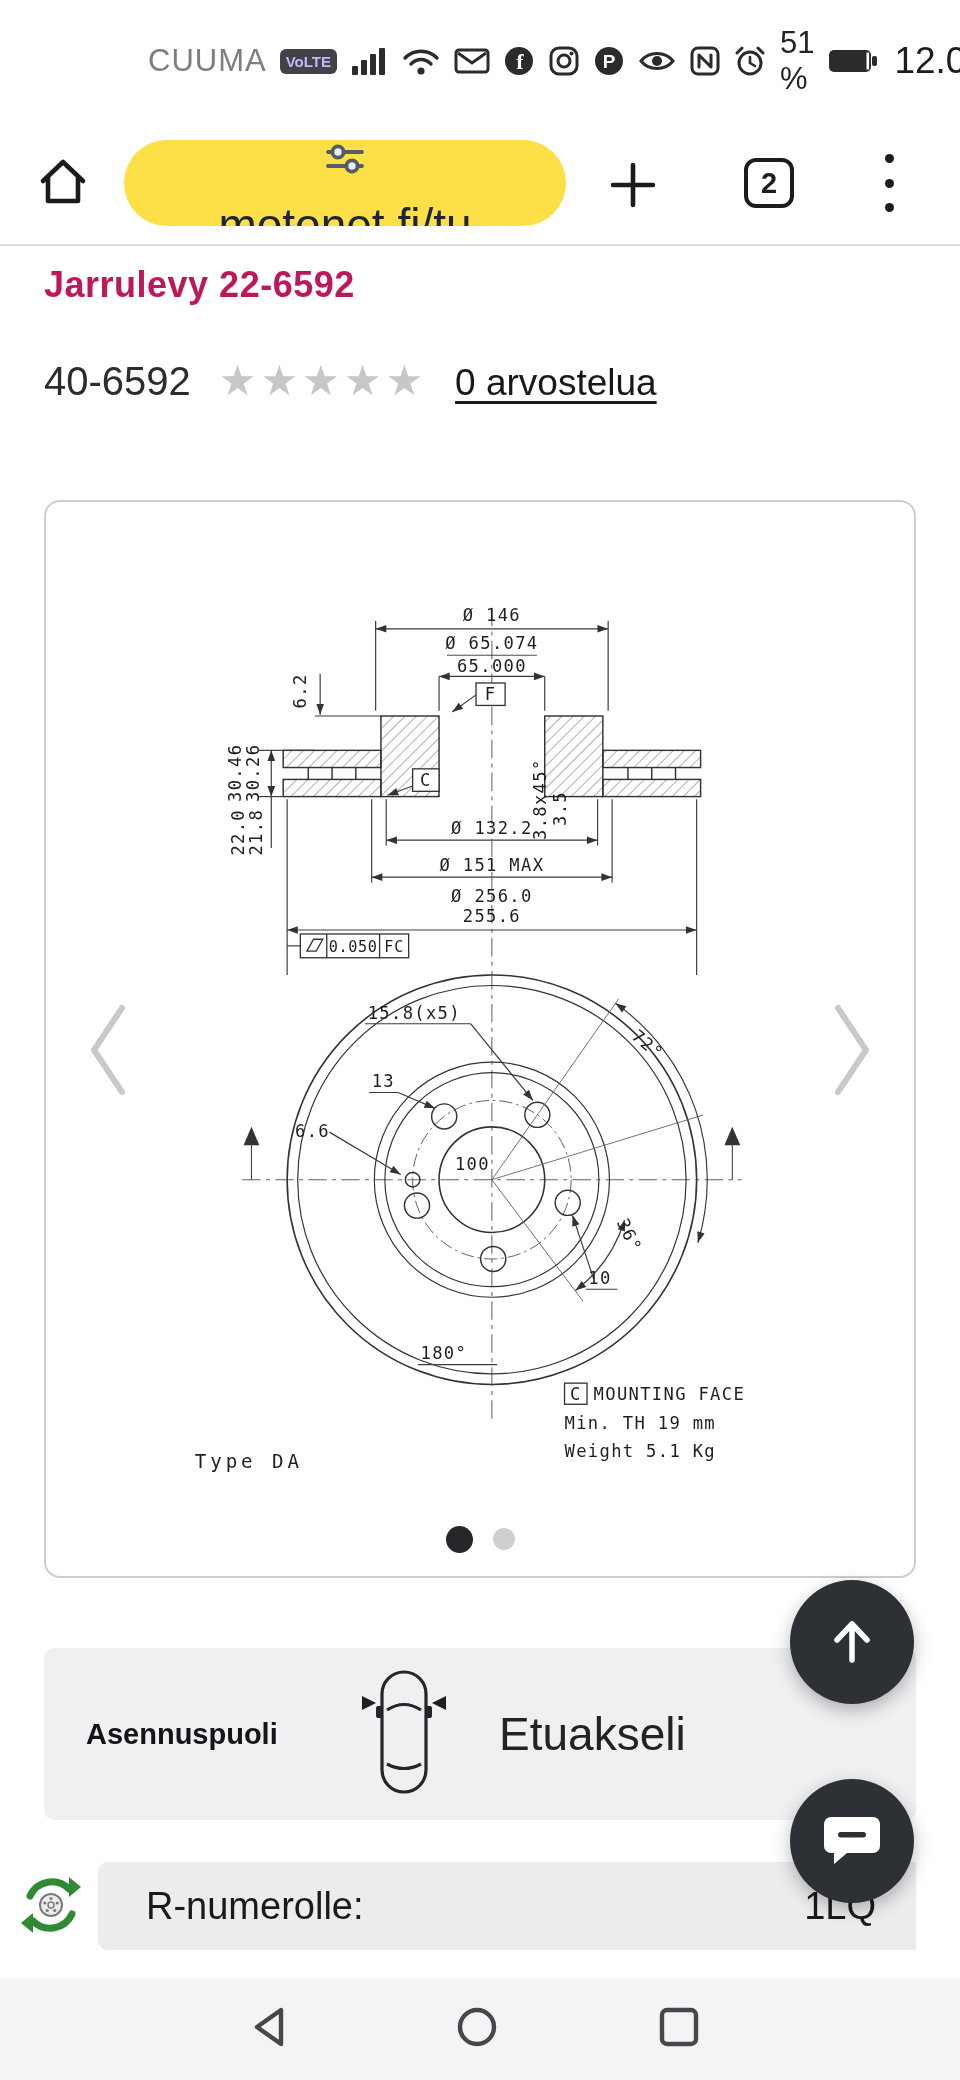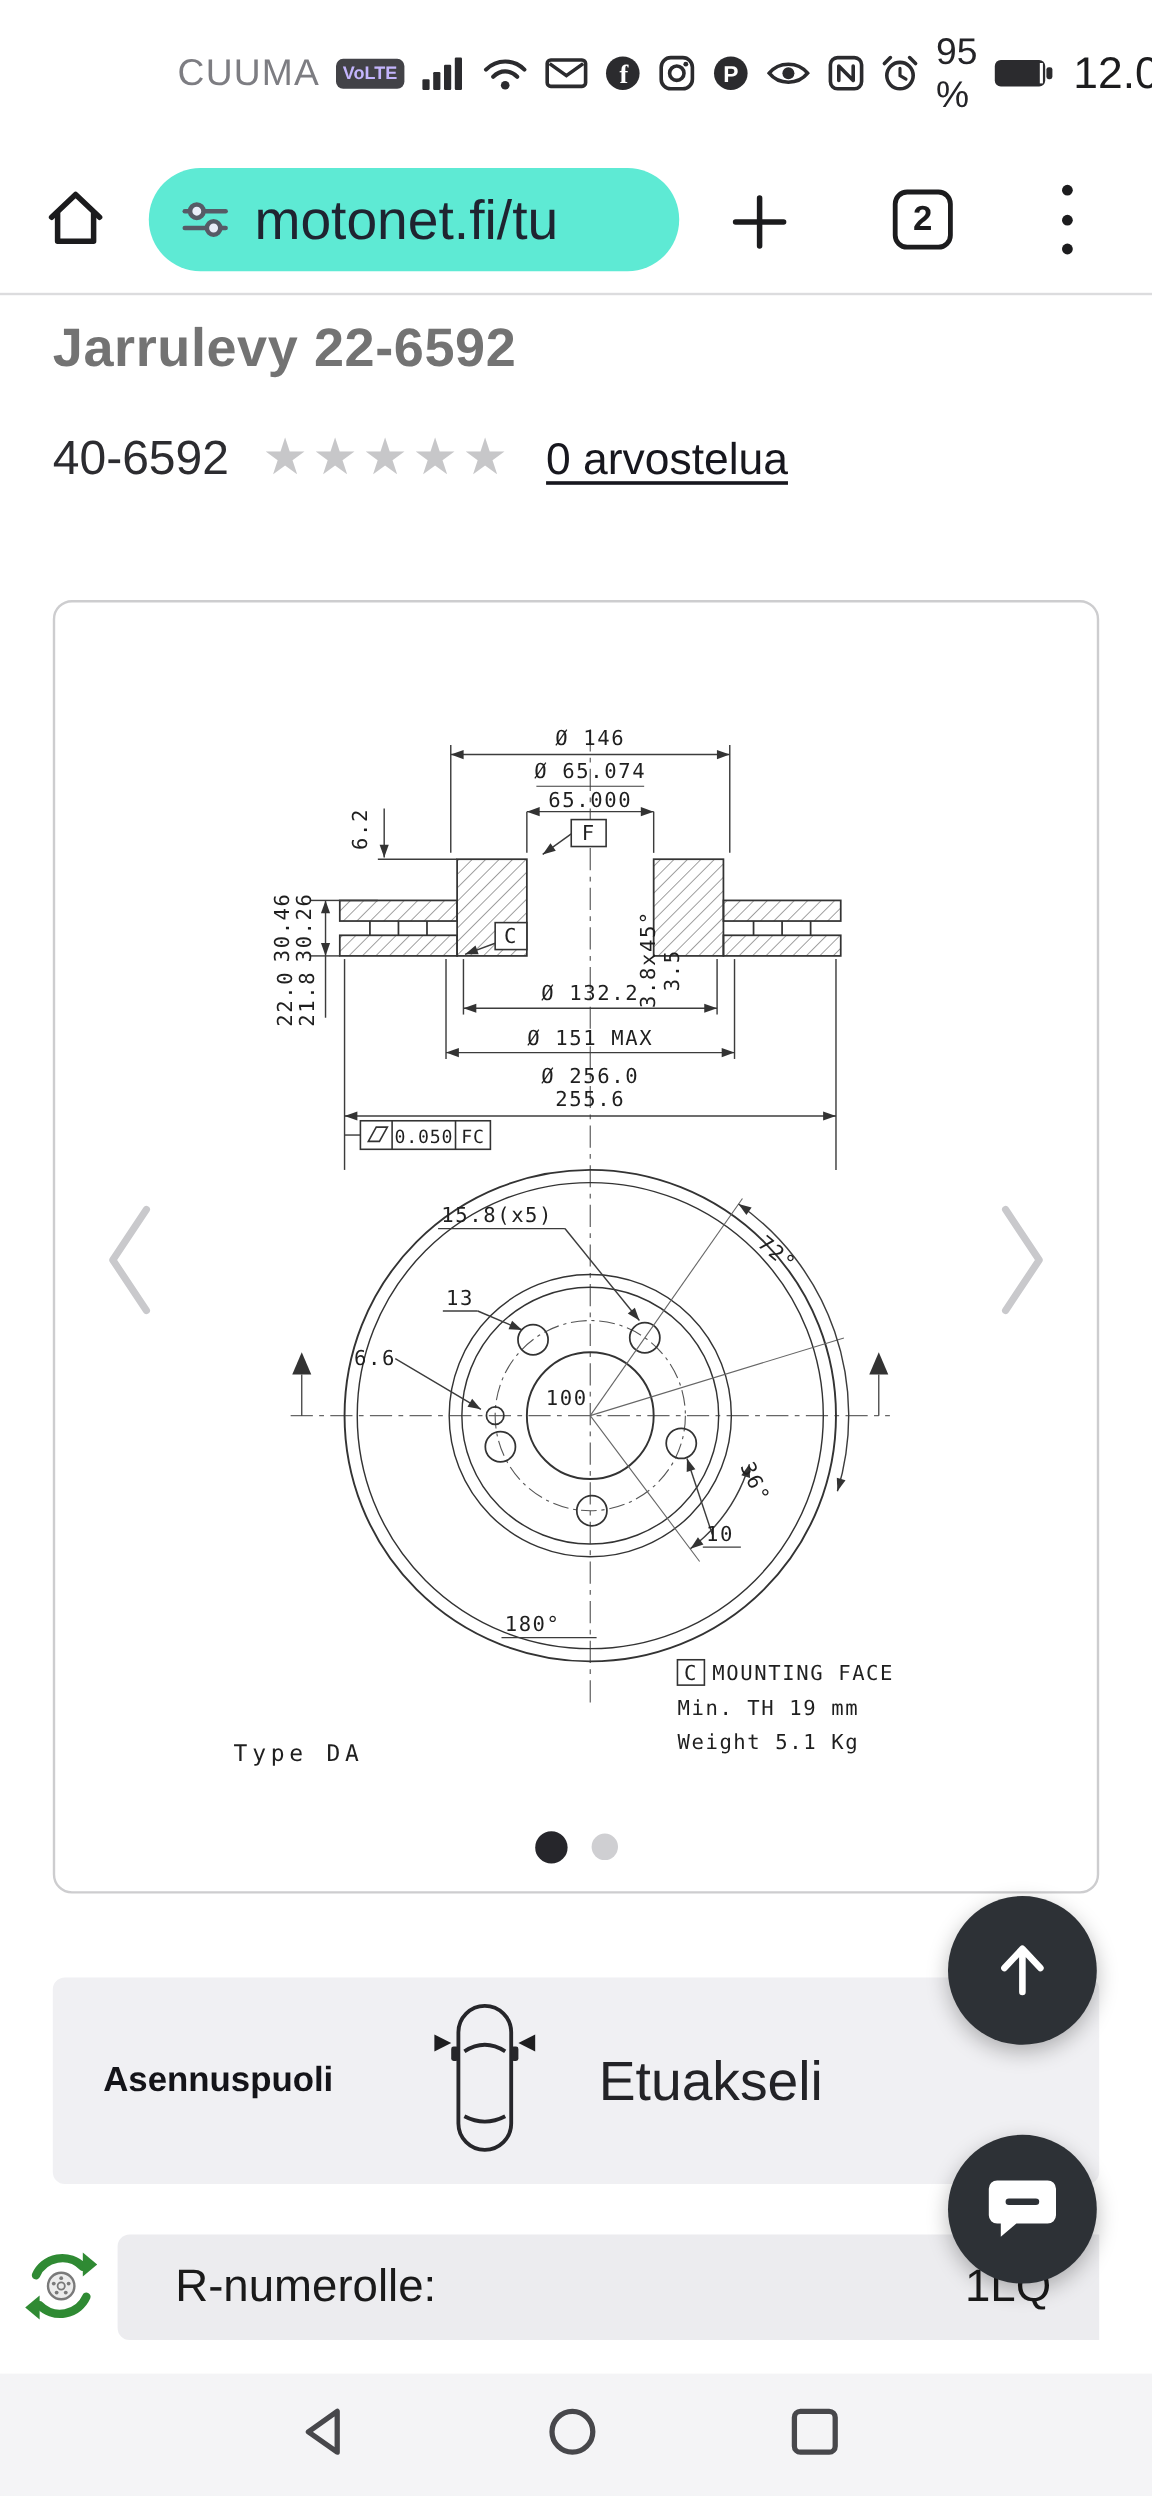--- a/index.html
+++ b/index.html
@@ -15,34 +15,34 @@
            border-radius:6px; padding:5px 6px; line-height:1; }
   .sb-ico { display:flex; align-items:center; }
   .sb-right { margin-left:auto; display:flex; align-items:center; gap:14px; }
   .sb-batt-text { font-size:31px; color:#242428; }
   .sb-time { font-size:37px; color:#1c1c1e; margin-left:2px; }
 
   
   .browserbar { position:absolute; top:122px; left:0; width:100%; height:122px; }
   .divider { position:absolute; top:244px; left:0; width:100%; height:2px; background:#dcdcde; }
   .homebtn { position:absolute; left:36px; top:34px; }
-  .urlpill { position:absolute; left:124px; top:18px; width:442px; height:86px; background:#5eead4;
-             border-radius:43px; display:flex; align-items:center; padding:0 26px; gap:20px; }
+  .urlpill { position:absolute; left:124px; top:18px; width:442px; height:86px; background:#fde047;
+             border-radius:43px; display:flex; align-items:center; padding:0 26px; gap:20px;flex-direction:column; }
   .urltext { font-size:46px; color:#1f2430; white-space:nowrap; overflow:hidden; }
   .plusbtn { position:absolute; left:606px; top:36px; }
   .tabbtn { position:absolute; left:744px; top:36px; width:50px; height:50px; border:4px solid #1c1c1e;
             border-radius:12px; display:flex; align-items:center; justify-content:center;
             font-size:29px; font-weight:bold; color:#1c1c1e; }
   .kebab { position:absolute; left:884px; top:32px; width:10px; height:58px; display:flex;
            flex-direction:column; justify-content:space-between; align-items:center; }
   .kebab span { width:9px; height:9px; border-radius:50%; background:#1c1c1e; }
 
   
-  .page-title { position:absolute; left:44px; top:264px; font-size:45px; font-weight:bold;
-                color:#737373; letter-spacing:.5px; }
+  .page-title { position:absolute; left:44px; top:264px; font-size:36px; font-weight:bold;
+                color:#be185d; letter-spacing:.5px; }
   .rating-row { position:absolute; left:44px; top:356px; display:flex; align-items:baseline; gap:28px; }
   .sku { font-size:40px; color:#2c2c30; }
   .stars { font-size:42px; color:#c7c7c9; letter-spacing:4px; }
   .reviews-link { font-size:37px; color:#17171e; text-decoration:underline; text-underline-offset:6px;
                   font-weight:500; cursor:pointer; }
 
   
   .card { position:absolute; left:44px; top:500px; width:872px; height:1078px;
           border:2px solid #cdcdcf; border-radius:16px; background:#fff; }
   .drawing { position:absolute; left:0; top:0; width:100%; height:100%; }
@@ -149,21 +149,21 @@
           <path d="M9 21 V9 L21 21 V9" fill="none" stroke="#2b2b2e" stroke-width="3" stroke-linejoin="round" stroke-linecap="round"></path>
           </svg>
       </span>
       <span class="sb-ico">
         <svg width="32" height="32" viewBox="0 0 32 32">
           <circle cx="16" cy="18" r="11" fill="none" stroke="#2b2b2e" stroke-width="3"></circle>
           <path d="M16 12 V18 L21 21" fill="none" stroke="#2b2b2e" stroke-width="2.6" stroke-linecap="round"></path>
           <path d="M3 8 L8 3 M29 8 L24 3" stroke="#2b2b2e" stroke-width="3" stroke-linecap="round"></path>
           </svg>
       </span>
-      <span class="sb-batt-text">95 %</span>
+      <span class="sb-batt-text">51 %</span>
       <span class="sb-ico">
         <svg width="50" height="26" viewBox="0 0 50 26">
           <rect x="1" y="2" width="42" height="22" rx="5" fill="#2b2b2e"></rect>
           <rect x="38.5" y="4.5" width="2.6" height="17" fill="#fff"></rect>
           <rect x="44" y="8" width="5" height="10" rx="2" fill="#2b2b2e"></rect>
           </svg>
       </span>
       <span class="sb-time">12.04</span>
     </span>
   </header>

